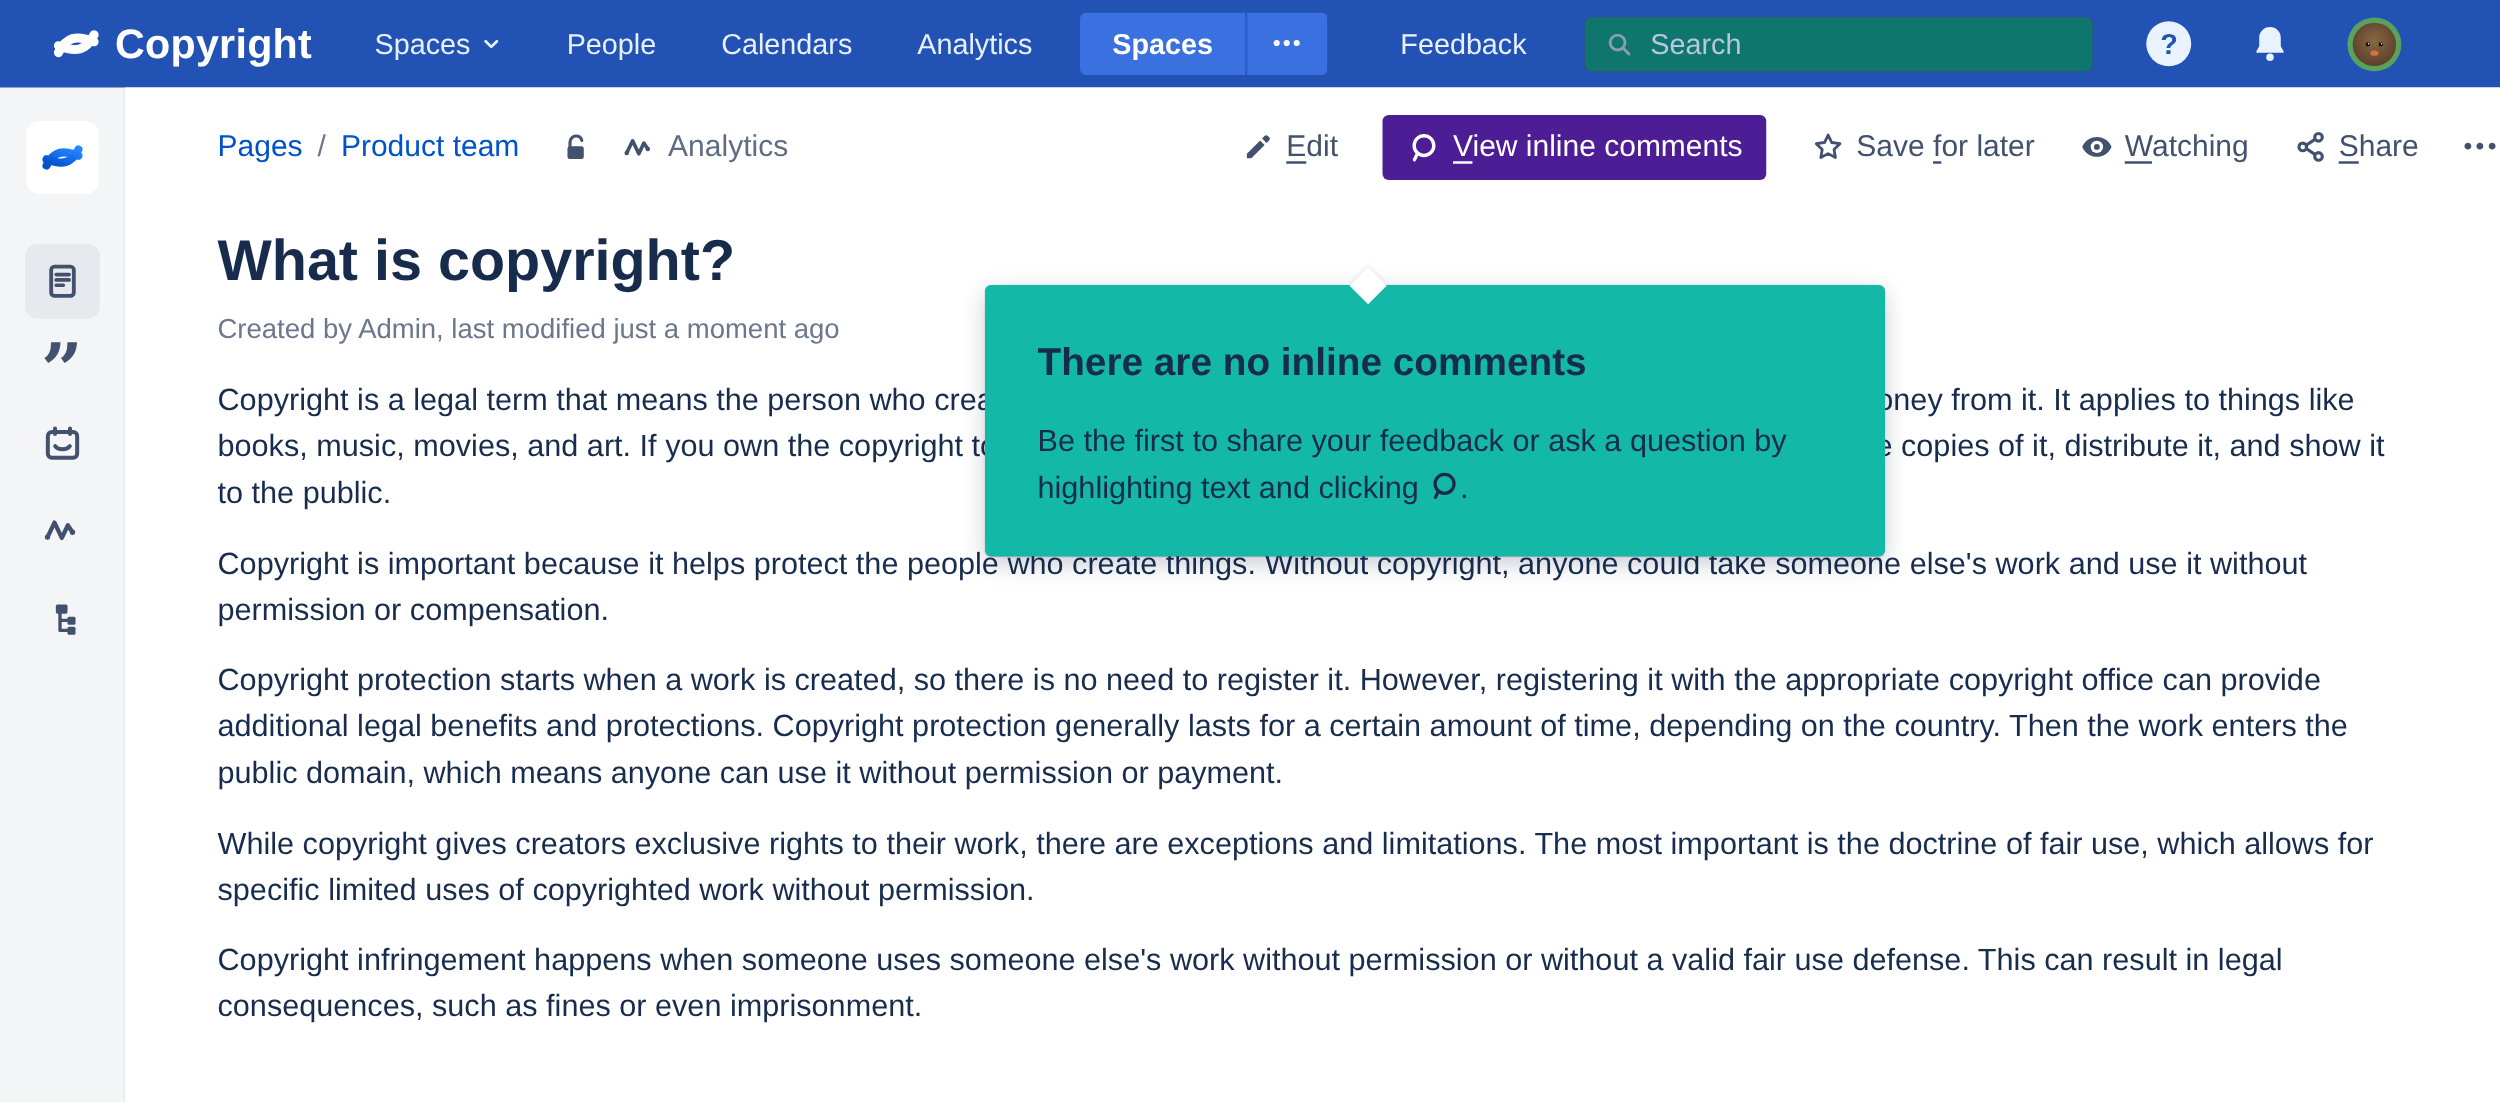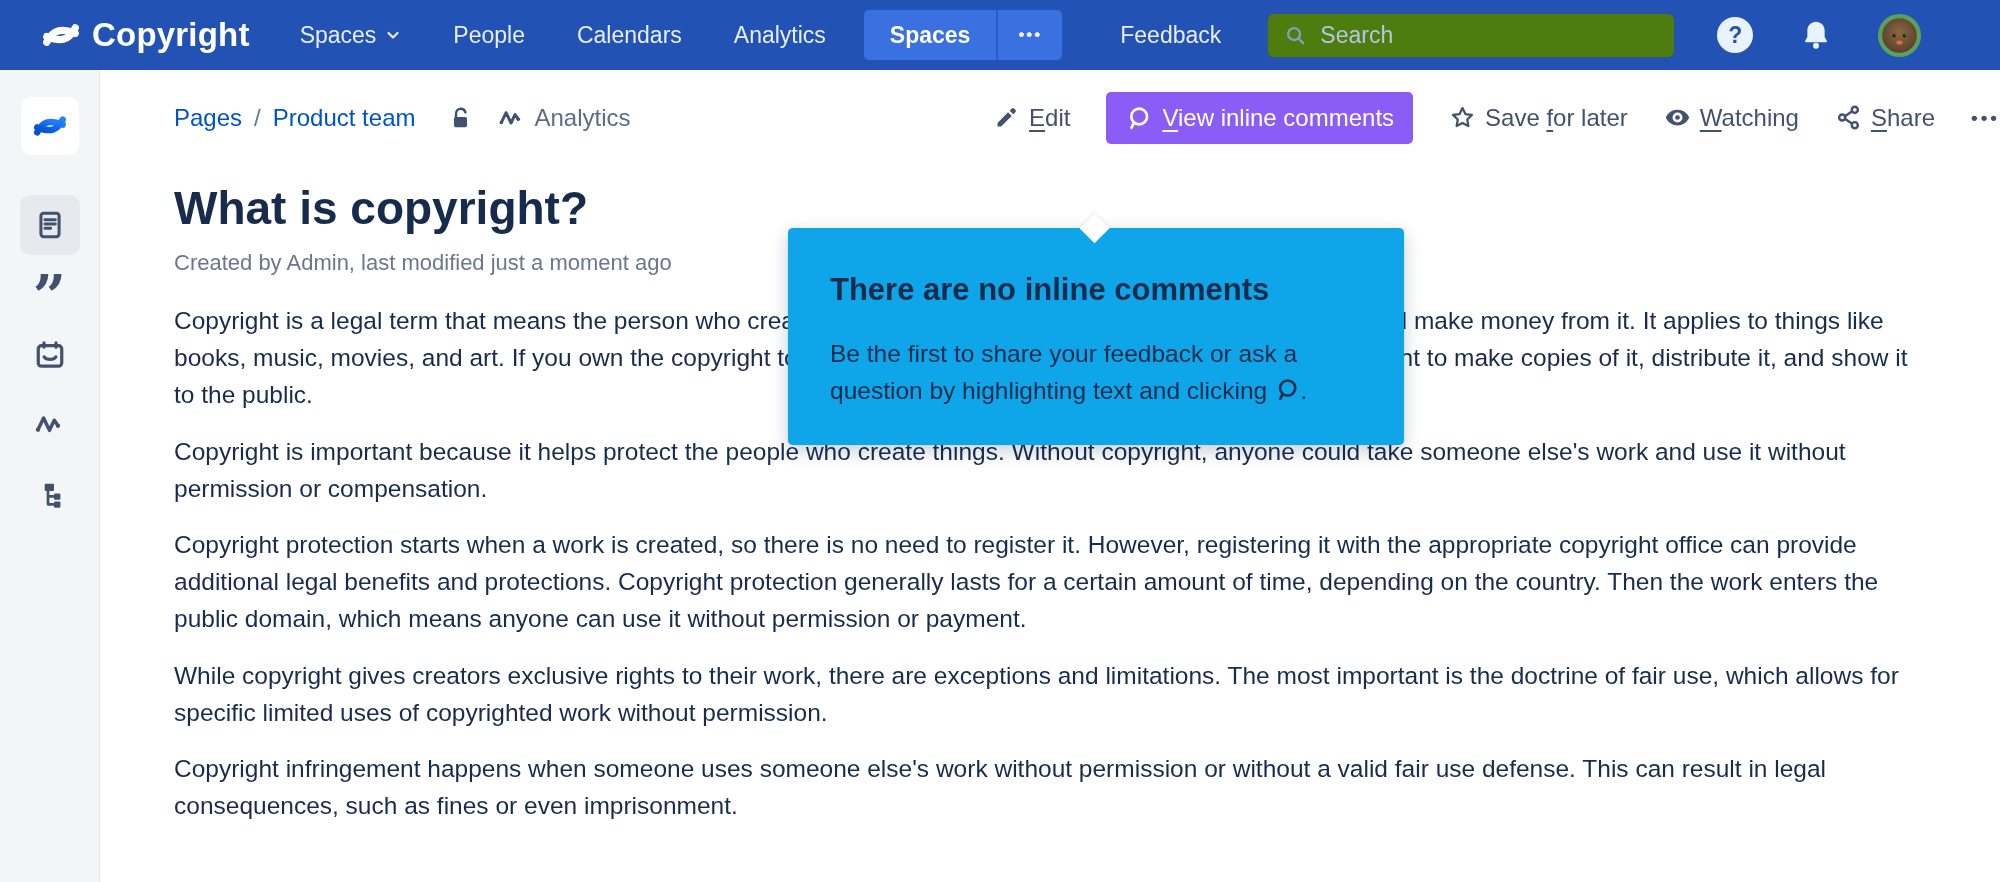--- a/index.html
+++ b/index.html
@@ -15,21 +15,21 @@
   .topnav { display:flex; align-items:center; gap:52px; margin-left:50px; font-size:23px; }
   .topnav-item { display:flex; align-items:center; gap:9px; cursor:pointer; color:#e8efff; }
   .chev { width:16px; height:16px; }
   .create-group { display:flex; margin-left:38px; height:50px; border-radius:5px; overflow:hidden; }
   .create-btn { background:#3b70e0; color:#fff; font-size:23px; font-weight:700;
     display:flex; align-items:center; padding:0 26px; }
   .create-more { background:#3b70e0; border-left:2px solid #2a5cc9; color:#fff;
     display:flex; align-items:center; padding:0 20px; font-size:17px; letter-spacing:2px; font-weight:700; }
   .feedback { margin-left:58px; font-size:23px; }
   .searchbox { position:relative; margin-left:46px; width:408px; height:45px;
-    background:#4d7c0f; border:1px solid #30518f; border-radius:7px; display:flex; align-items:center; }
+    background:#0f766e; border:1px solid #30518f; border-radius:7px; display:flex; align-items:center; }
   .searchbox svg { position:absolute; left:16px; width:23px; height:23px; }
   .searchbox input { width:100%; height:100%; background:transparent; border:none; outline:none;
     color:#e8efff; font-size:23px; padding-left:52px; font-family:"Liberation Sans",sans-serif; }
   .searchbox input::placeholder { color:#b9c6e1; }
   .help-circle { margin-left:42px; width:36px; height:36px; border-radius:50%; background:#e9f2ff;
     color:#2252b4; font-size:23px; font-weight:700; display:flex; align-items:center; justify-content:center; }
   .bell { margin-left:46px; width:34px; height:34px; }
   .avatar { margin-left:44px; width:45px; height:45px; }
 
   
@@ -55,36 +55,36 @@
   .crumb-link { color:#0052cc; text-decoration:none; cursor:pointer; }
   .crumb-sep { color:#6b778c; margin:0 12px; }
   .crumb-ic { width:27px; height:27px; color:#42526e; }
   .lock-ic { margin-left:32px; }
   .pulse-ic { margin-left:24px; }
   .crumb-analytics { margin-left:9px; color:#5e6c84; }
 
   .action { display:flex; align-items:flex-start; gap:9px; color:#42526e; font-size:24px; cursor:pointer; }
   .action svg { width:27px; height:27px; }
   .action .u { text-decoration:underline; text-underline-offset:4px; }
-  .dark-btn { background:#8b5cf6; color:#ffffff; height:52px; border:none; border-radius:5px;
+  .dark-btn { background:#4c1d95; color:#ffffff; height:52px; border:none; border-radius:5px;
     display:flex; align-items:center; gap:10px; padding:0 19px; font-size:24px; cursor:pointer;
     font-family:"Liberation Sans",sans-serif; }
   .dark-btn svg { width:27px; height:27px; }
   .dark-btn .u { text-decoration:underline; text-underline-offset:4px; }
   .more-dots { font-size:19px; letter-spacing:3px; font-weight:700; }
 
   
   .content { padding-left:74px; width:1810px; }
   .page-title { margin-top:34px; font-size:46px; line-height:56px; font-weight:700; color:#172b4d; }
   .byline { margin-top:14px; font-size:22px; color:#6b778c; }
   .content p { margin-top:26px; margin-bottom:0; font-size:24.5px; line-height:37.2px; color:#182c4e; }
   .content p + p { margin-top:19px; }
 
   
-  .popup { position:absolute; left:688px; top:158px; width:616px; background:#0ea5e9;
+  .popup { position:absolute; left:688px; top:158px; width:720px; background:#14b8a6;
     border-radius:5px; box-shadow:0 6px 18px rgba(9,30,66,.22), 0 0 1px rgba(9,30,66,.3);
     padding:44px 42px 36px 42px; z-index:5; }
   .popup-arrow { position:absolute; left:296px; top:-10px; width:21px; height:21px;
     background:#fff; transform:rotate(45deg); box-shadow:-2px -2px 3px rgba(9,30,66,.06); }
   .popup-title { font-size:31px; font-weight:700; color:#172b4d; }
   .popup-body { margin-top:27px; font-size:24.5px; line-height:37px; color:#172b4d; }
   .popup-body svg { width:26px; height:26px; vertical-align:-4px; margin-left:7px; color:#172b4d; }
 </style>
 </head>
 <body>

